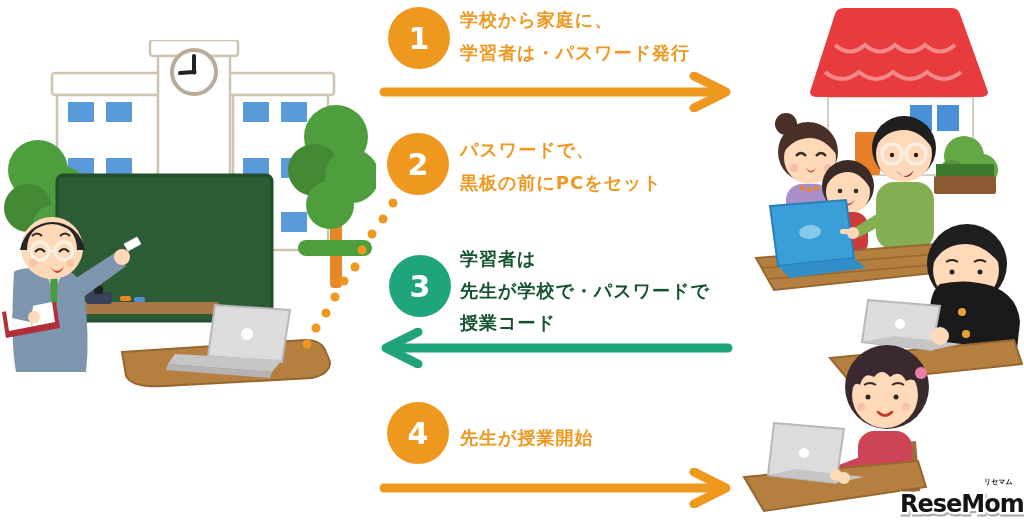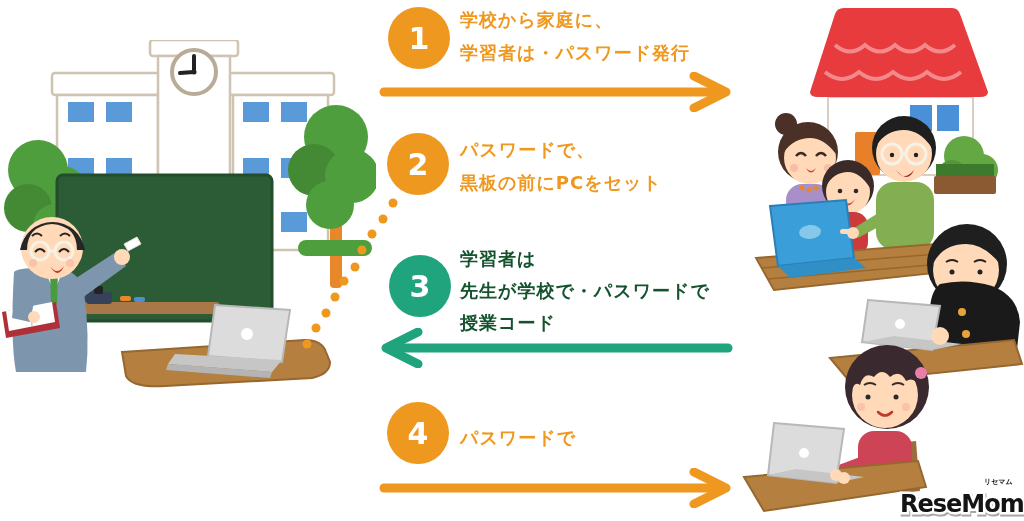--- a/index.html
+++ b/index.html
@@ -159,21 +159,21 @@
   </div>
   <svg class="abs" style="left:376px;top:328px" width="360" height="40" viewBox="0 0 360 40">
     <path d="M352,20 H18" stroke="#1FA47D" stroke-width="9" stroke-linecap="round" fill="none"></path>
     <path d="M42,4 L10,20 L42,36" stroke="#1FA47D" stroke-width="9" stroke-linecap="round" stroke-linejoin="round" fill="none"></path>
   </svg>
 
   <div class="step-circle orange-bg" style="left:387px;top:402px">
     <span>4</span>
   </div>
   <div class="step-text orange-t" style="left:460px;top:421px">
-    <div>パスワードで</div>
+    <div>先生が授業開始</div>
   </div>
   <svg class="abs" style="left:376px;top:468px" width="360" height="40" viewBox="0 0 360 40">
     <path d="M8,20 H342" stroke="#EF981F" stroke-width="9" stroke-linecap="round" fill="none"></path>
     <path d="M318,4 L350,20 L318,36" stroke="#EF981F" stroke-width="9" stroke-linecap="round" stroke-linejoin="round" fill="none"></path>
   </svg>
 
   <svg class="abs" style="left:740px;top:0" width="284" height="300" viewBox="0 0 284 300">
     <g>
       <rect x="88" y="97" width="145" height="78" fill="#ffffff" stroke="#d8cfc0" stroke-width="2"></rect>
       <rect x="170" y="105" width="22" height="26" fill="#4a90d8"></rect>

